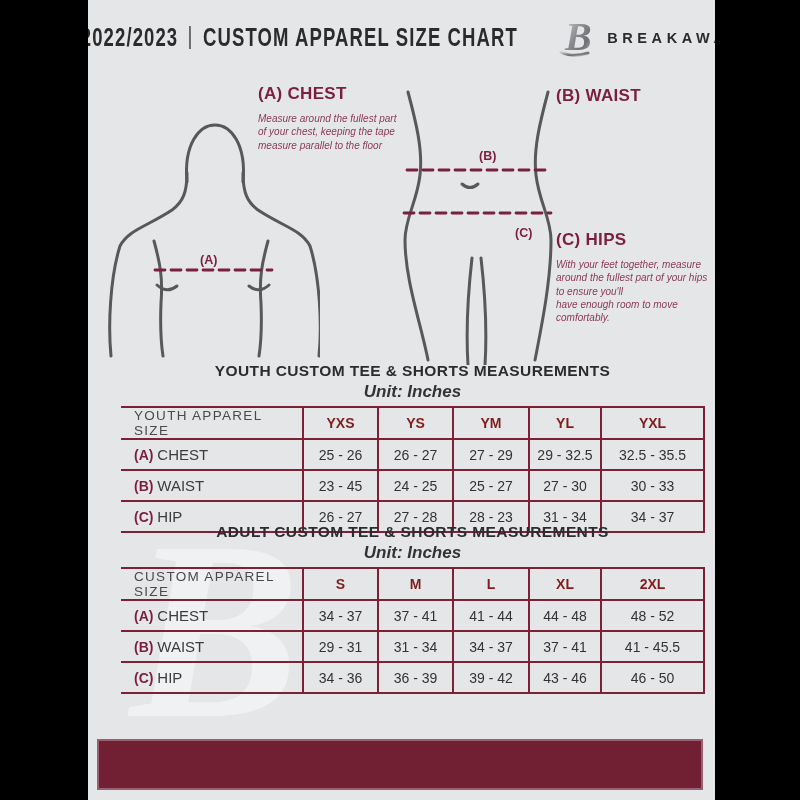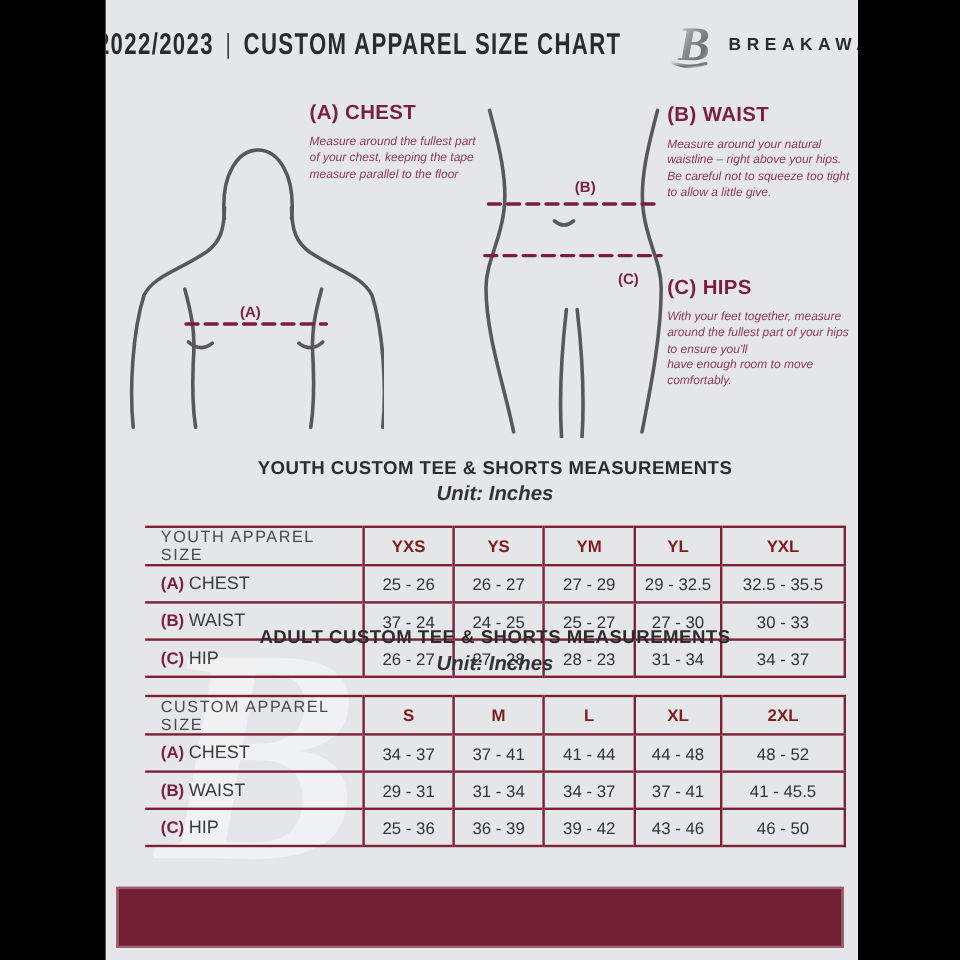--- a/index.html
+++ b/index.html
@@ -34,25 +34,25 @@
   
   .inst{position:absolute;z-index:2;}
   .inst h3{font-size:17px;font-weight:bold;color:var(--maroon-head);letter-spacing:.3px;margin-bottom:8px;}
   .inst p{font-size:10px;font-style:italic;color:var(--maroon-body);line-height:1.33;white-space:pre-line;}
   .inst-a{left:170px;top:84px;width:142px;}
   .inst-b{left:468px;top:86px;width:155px;}
   .inst-c{left:468px;top:230px;width:159px;}
 
   
   .tbl-wrap{position:absolute;left:33px;width:583px;z-index:2;}
-  .tbl-wrap.youth{top:382px;}
+  .tbl-wrap.youth{top:362px;}
   .tbl-wrap.adult{top:523px;}
   .tbl-wrap h2{text-align:center;font-size:15.5px;font-weight:bold;letter-spacing:.4px;color:var(--ink);}
   .tbl-wrap .unit{text-align:center;font-size:17px;font-style:italic;font-weight:bold;color:#333335;margin-top:2px;}
-  table.size-table{width:583px;margin-top:16px;border-collapse:collapse;table-layout:fixed;
+  table.size-table{width:583px;margin-top:4px;border-collapse:collapse;table-layout:fixed;
     border-bottom:2px solid var(--line);border-right:2px solid var(--line);}
   table.size-table tr{border-top:2px solid var(--line);height:31px;}
   table.size-table td{border-left:2px solid var(--line);text-align:center;vertical-align:middle;
     font-size:14px;color:#333335;background:transparent;}
   table.size-table td:first-child{border-left:none;text-align:left;padding-left:13px;}
   table.size-table tr.head td{font-weight:bold;font-size:14px;color:#7f1d1d;}
   table.size-table tr.head td:first-child{font-weight:400;font-size:13.5px;color:#4a4a4c;letter-spacing:1.3px;}
   td .k{font-weight:bold;color:var(--maroon-head);}
   td .t{font-size:15px;color:#3c3c3e;}
   .col-label{width:182px;} .col-s{width:75px;} .col-s2{width:76px;} .col-s3{width:72px;} .col-xl{width:103px;}
@@ -121,21 +121,20 @@
       <h3>
         <span>(A)</span> <span>CHEST</span>
       </h3>
       <p>Measure around the fullest part of your chest, keeping the tape measure parallel to the floor</p>
     </section>
 
     <section class="inst inst-b">
       <h3>
         <span>(B)</span> <span>WAIST</span>
       </h3>
-      <p>Measure around your natural waistline – right above your hips. Be careful not to squeeze too tight to allow a little give.</p>
     </section>
 
     <section class="inst inst-c">
       <h3>
         <span>(C)</span> <span>HIPS</span>
       </h3>
       <p>With your feet together, measure around the fullest part of your hips to ensure you'll
 have enough room to move comfortably.</p>
     </section>
 
@@ -163,21 +162,21 @@
           <tr>
             <td><span class="k">(A)</span> <span class="t">CHEST</span></td>
             <td>25 - 26</td>
             <td>26 - 27</td>
             <td>27 - 29</td>
             <td>29 - 32.5</td>
             <td>32.5 - 35.5</td>
           </tr>
           <tr>
             <td><span class="k">(B)</span> <span class="t">WAIST</span></td>
-            <td>37 - 24</td>
+            <td>23 - 45</td>
             <td>24 - 25</td>
             <td>25 - 27</td>
             <td>27 - 30</td>
             <td>30 - 33</td>
           </tr>
           <tr>
             <td><span class="k">(C)</span> <span class="t">HIP</span></td>
             <td>26 - 27</td>
             <td>27 - 28</td>
             <td>28 - 23</td>
@@ -220,21 +219,21 @@
           <tr>
             <td><span class="k">(B)</span> <span class="t">WAIST</span></td>
             <td>29 - 31</td>
             <td>31 - 34</td>
             <td>34 - 37</td>
             <td>37 - 41</td>
             <td>41 - 45.5</td>
           </tr>
           <tr>
             <td><span class="k">(C)</span> <span class="t">HIP</span></td>
-            <td>25 - 36</td>
+            <td>34 - 36</td>
             <td>36 - 39</td>
             <td>39 - 42</td>
             <td>43 - 46</td>
             <td>46 - 50</td>
           </tr>
         </tbody>
       </table>
     </div>
 
     <div class="footer-bar"></div>

